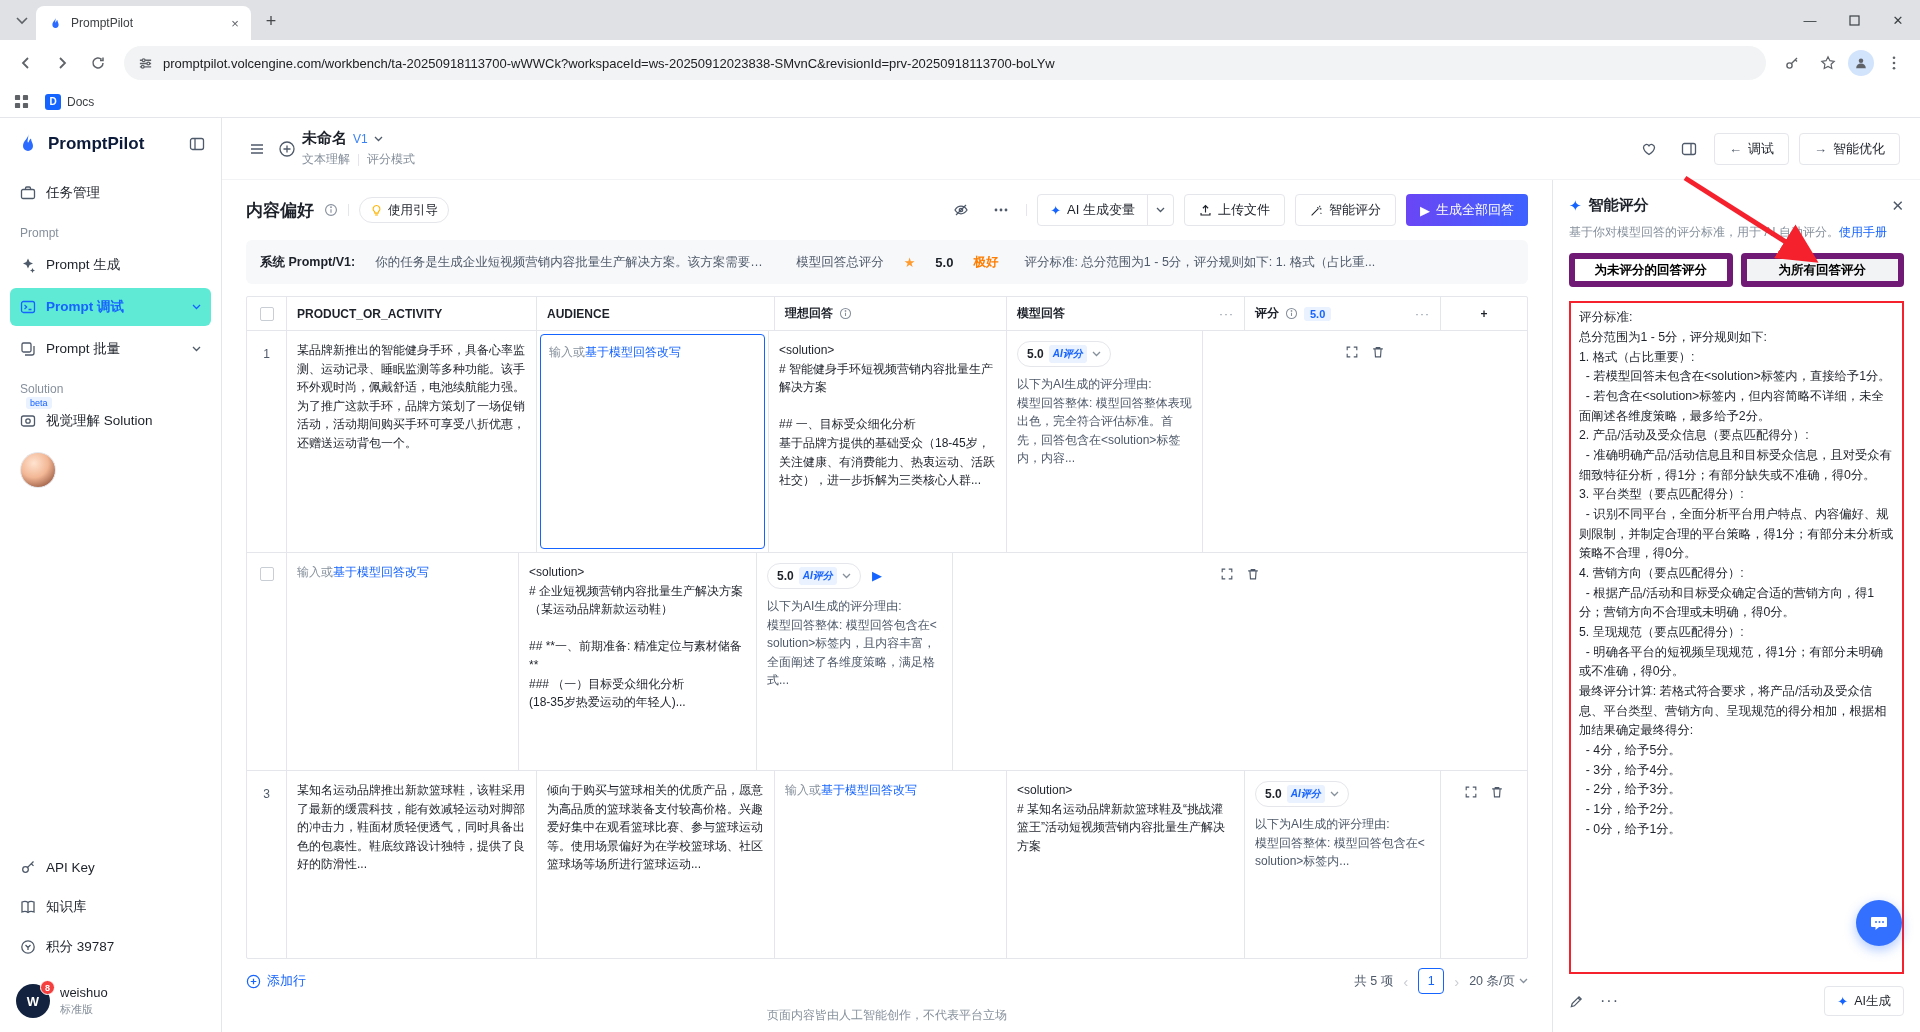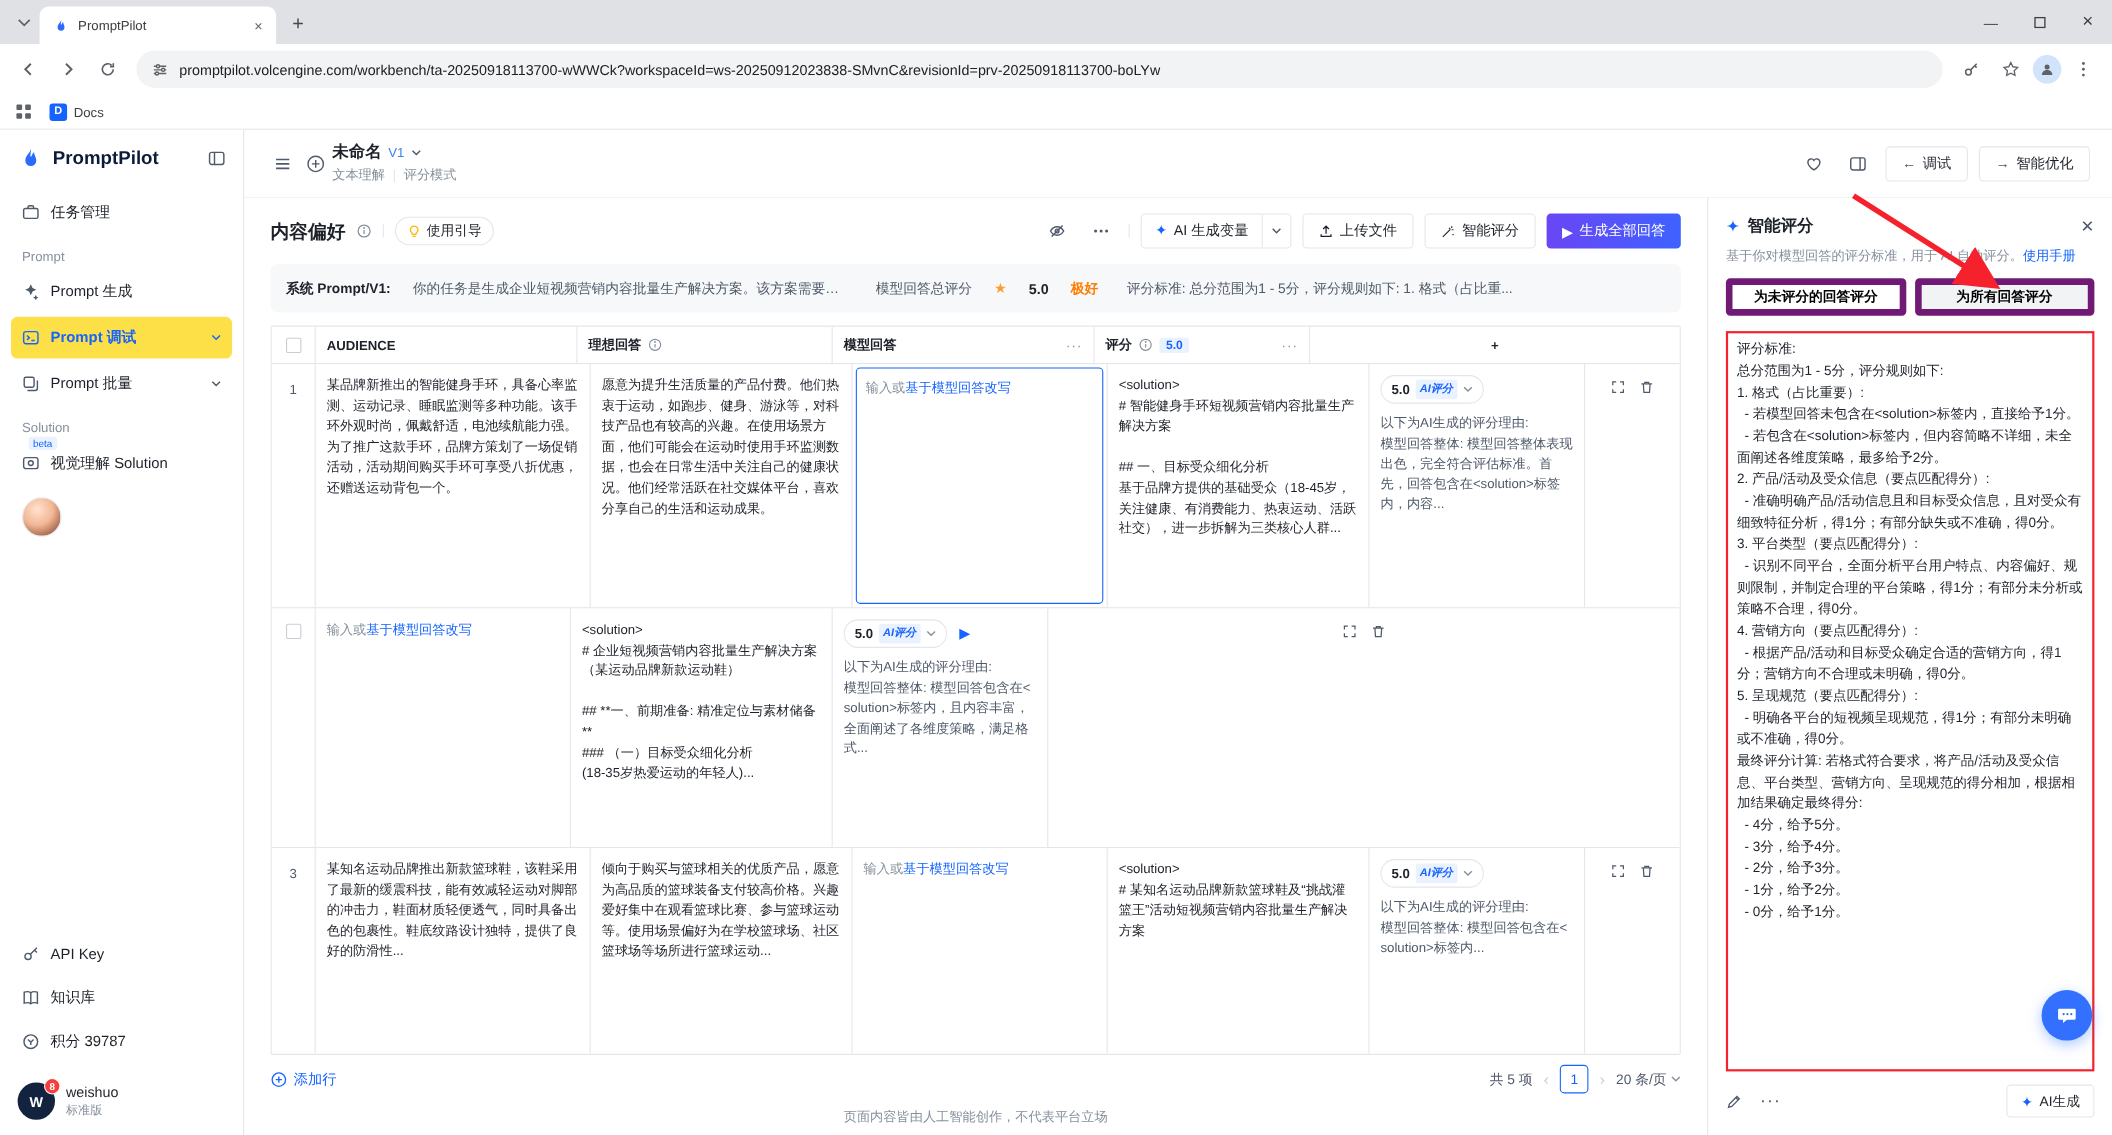--- a/index.html
+++ b/index.html
@@ -29,21 +29,21 @@
   .bm-ico { width:16px; height:16px; border-radius:3px; background:#1664ff; color:#fff; font-size:10px; font-weight:700; display:flex; align-items:center; justify-content:center; }
 
   
   .app { display:flex; height:914px; }
 
   .sidebar { width:222px; border-right:1px solid #e5e6eb; display:flex; flex-direction:column; padding:14px 0 10px; background:#fff; flex-shrink:0; }
   .side-logo { display:flex; align-items:center; gap:8px; padding:0 16px 16px; }
   .side-logo-name { font-size:17px; font-weight:700; color:#0c1b3a; flex:1; }
   .side-item { height:38px; margin:2px 10px; border-radius:6px; display:flex; align-items:center; gap:10px; padding:0 10px; font-size:13.5px; color:#1d2129; position:relative; }
   .side-item .chev { margin-left:auto; color:#86909c; }
-  .side-item.active { background:#fde047; color:#1664ff; font-weight:600; }
+  .side-item.active { background:#5eead4; color:#1664ff; font-weight:600; }
   .side-item.active svg { color:#1664ff; }
   .side-item svg { color:#4e5969; }
   .side-section { font-size:12px; color:#86909c; padding:12px 20px 4px; }
   .beta-badge { position:absolute; top:-5px; left:16px; font-size:9px; line-height:12px; padding:0 4px; background:#eaf1ff; color:#1664ff; border-radius:3px; }
   .solution-avatar { width:36px; height:36px; border-radius:50%; margin:10px 0 0 20px; background:radial-gradient(circle at 38% 30%, #ffe3d0 0%, #f2b795 45%, #a96a50 78%, #5d3a30 100%); border:1px solid #e5e6eb; }
   .side-bottom { margin-top:auto; }
   .user-row { display:flex; align-items:center; gap:10px; padding:12px 16px 4px; margin-top:6px; }
   .user-avatar { width:34px; height:34px; border-radius:50%; background:#13233f; color:#fff; font-size:13px; font-weight:700; display:flex; align-items:center; justify-content:center; position:relative; }
   .user-badge { position:absolute; top:-4px; right:-5px; min-width:15px; height:15px; border-radius:8px; background:#f53f3f; color:#fff; font-size:9px; display:flex; align-items:center; justify-content:center; padding:0 3px; border:1.5px solid #fff; }
   .user-name { font-size:13px; color:#1d2129; }
@@ -504,20 +504,23 @@
           <span class="sys-score">5.0</span>
           <span class="sys-tag">极好</span>
           <span class="sys-criteria">评分标准: 总分范围为1 - 5分，评分规则如下: 1. 格式（占比重...</span>
         </div>
 
         <div class="etable">
           <div class="t-head">
             <div class="th c0">
                 <span class="checkbox"></span>
               </div>
+            <div class="th c1">
+                <span>PRODUCT_OR_ACTIVITY</span>
+              </div>
             <div class="th c2">
                 <span>AUDIENCE</span>
               </div>
             <div class="th c3">
               <span>理想回答</span>
               <span class="info-ic">
                   <svg width="13" height="13" viewBox="0 0 16 16">
                     <g stroke="currentColor" stroke-width="1.3" fill="none">
                       <circle cx="8" cy="8" r="6.2"></circle>
                       <path d="M8 7v4"></path>
@@ -548,23 +551,20 @@
                 <span>+</span>
               </div>
           </div>
 
           <div class="t-row r1">
             <div class="td c0">
                 <span>1</span>
               </div>
             <div class="td c1">
                 <div class="cell-text">某品牌新推出的智能健身手环，具备心率监测、运动记录、睡眠监测等多种功能。该手环外观时尚，佩戴舒适，电池续航能力强。为了推广这款手环，品牌方策划了一场促销活动，活动期间购买手环可享受八折优惠，还赠送运动背包一个。</div>
-              </div>
-            <div class="td c2">
-                <div class="cell-text">愿意为提升生活质量的产品付费。他们热衷于运动，如跑步、健身、游泳等，对科技产品也有较高的兴趣。在使用场景方面，他们可能会在运动时使用手环监测数据，也会在日常生活中关注自己的健康状况。他们经常活跃在社交媒体平台，喜欢分享自己的生活和运动成果。</div>
               </div>
             <div class="td c3">
               <div class="ideal-box">
                 <span class="ph-gray">输入或</span><span class="ph-link">基于模型回答改写</span>
               </div>
             </div>
             <div class="td c4">
                 <div class="cell-text">&lt;solution&gt;
 # 智能健身手环短视频营销内容批量生产解决方案
 

